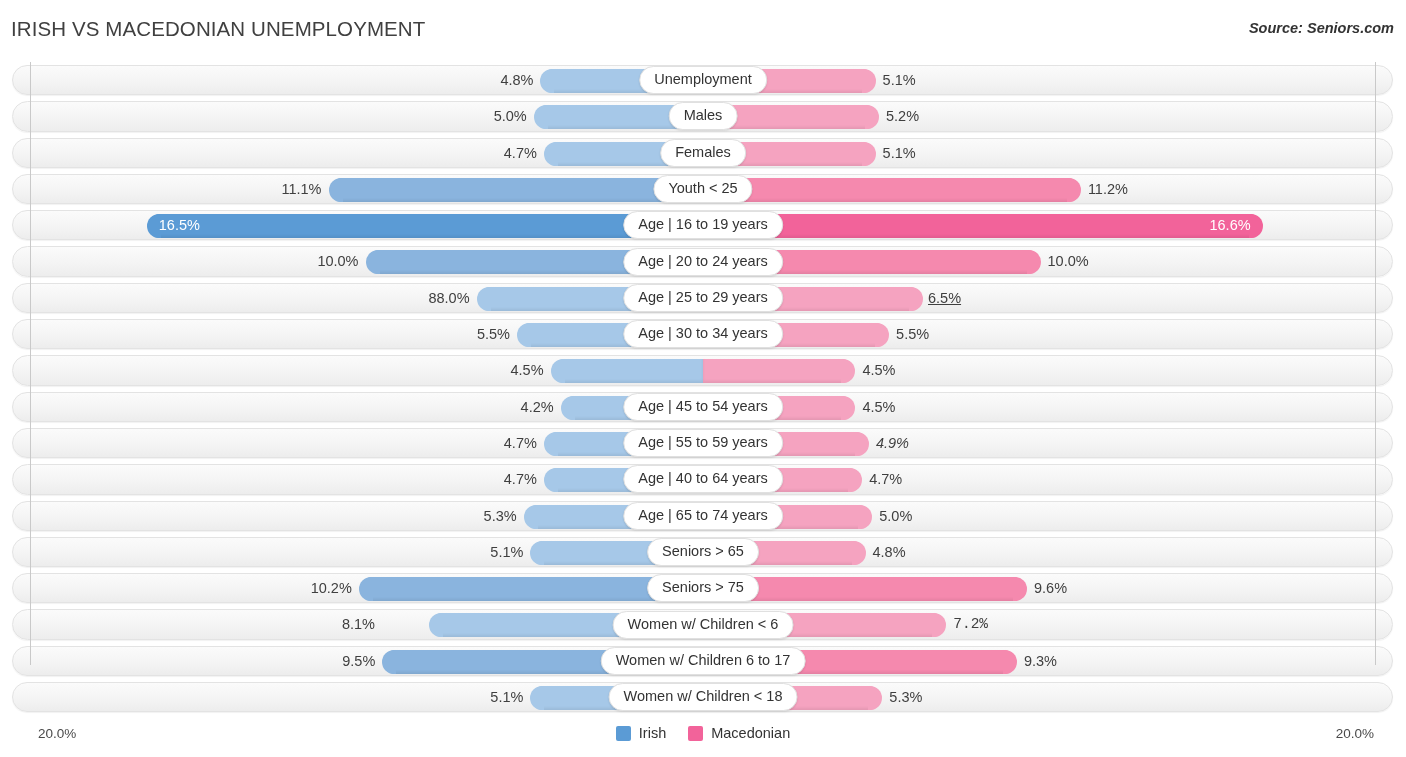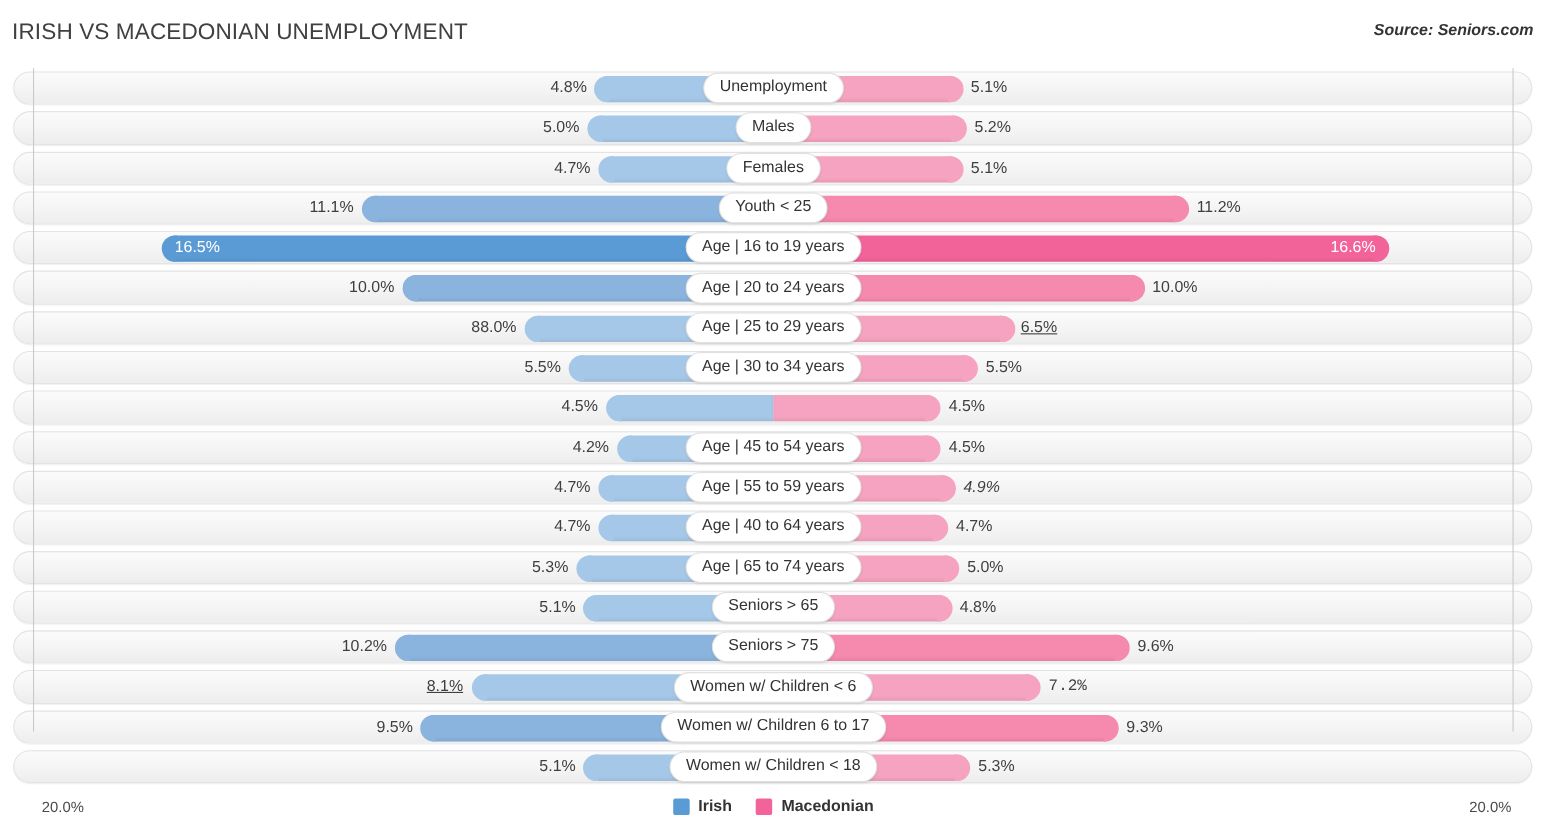--- a/index.html
+++ b/index.html
@@ -172,21 +172,20 @@
     justify-content: center;
     align-items: center;
     gap: 22px;
   }
   .legend-item {
     display: flex;
     align-items: center;
     gap: 8px;
     font-size: 14.5px;
     color: #333333;
-    font-weight: bold;
   }
   .swatch {
     width: 15px; height: 15px;
     border-radius: 2px;
     display: inline-block;
   }
 </style>
 </head>
 <body>
 
@@ -315,21 +314,21 @@
         <div class="bar bar-left" style="width: 343.23px; background: rgb(138, 180, 222);"></div>
         <div class="bar bar-right" style="width: 323.04px; background: rgb(245, 137, 174);"></div>
         <div class="val val-left" style="right: 1054.23px;">10.2%</div>
         <div class="val val-right" style="left: 1034.04px;">9.6%</div>
         <div class="pill">Seniors &gt; 75</div>
       </div>
       <div class="row">
         <div class="track"></div>
         <div class="bar bar-left" style="width: 272.565px; background: rgb(166, 200, 232);"></div>
         <div class="bar bar-right" style="width: 242.28px; background: rgb(245, 163, 192);"></div>
-        <div class="val val-left" style="right: 985px; text-decoration: underline;">8.1%</div>
+        <div class="val val-left" style="right: 1031px;">8.1%</div>
         <div class="val val-right" style="left: 953.28px; font-family: Liberation Mono, monospace;">7.2%</div>
         <div class="pill">Women w/ Children &lt; 6</div>
       </div>
       <div class="row">
         <div class="track"></div>
         <div class="bar bar-left" style="width: 319.675px; background: rgb(138, 180, 222);"></div>
         <div class="bar bar-right" style="width: 312.945px; background: rgb(245, 137, 174);"></div>
         <div class="val val-left" style="right: 1030.67px;">9.5%</div>
         <div class="val val-right" style="left: 1023.94px;">9.3%</div>
         <div class="pill">Women w/ Children 6 to 17</div>

